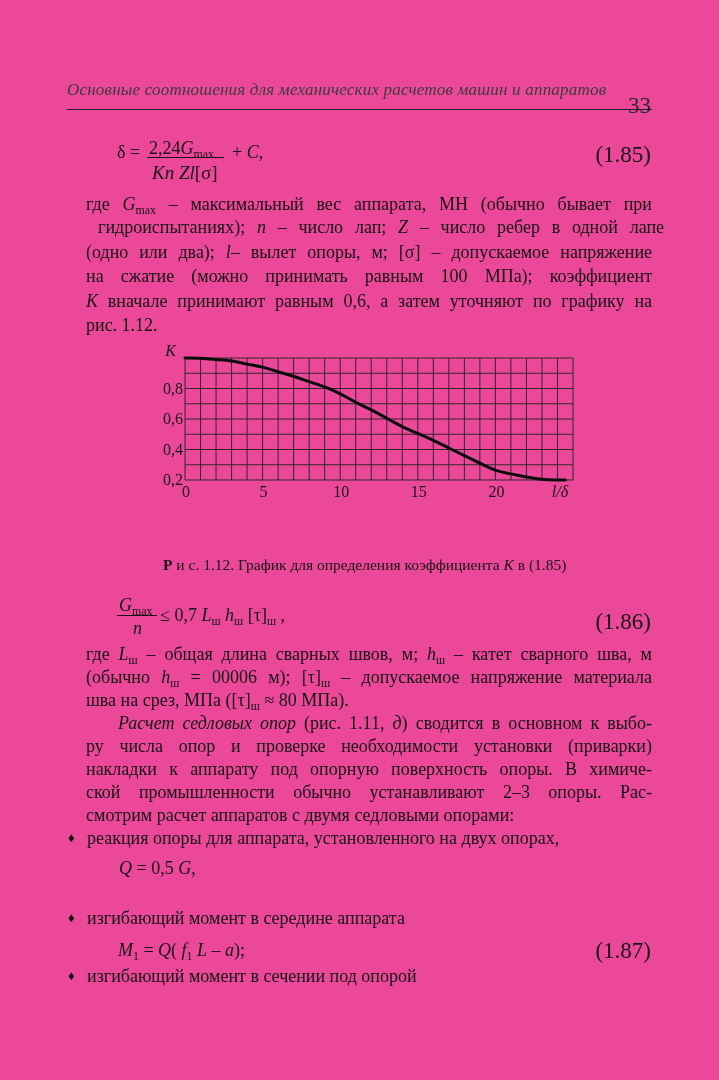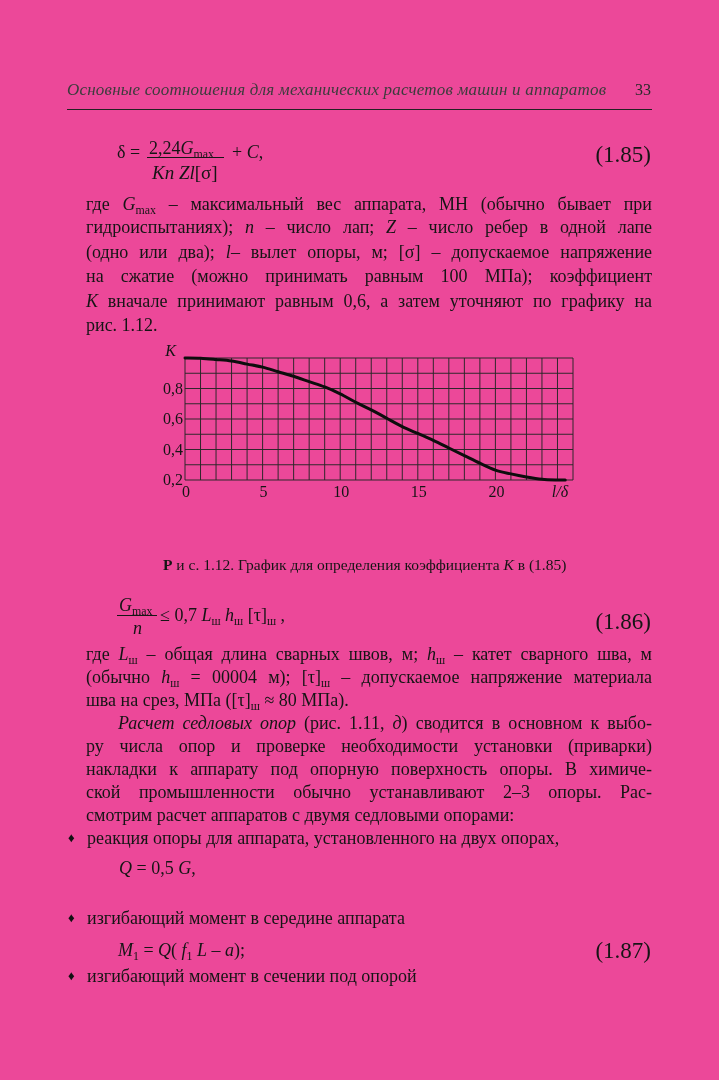--- a/index.html
+++ b/index.html
@@ -6,21 +6,21 @@
   #page {
     position: relative; width: 719px; height: 1080px; overflow: hidden;
     background: #ec4899; color: #151515;
     font-family: "Liberation Serif", serif;
   }
   .hdr {
     position: absolute; top: 80px; left: 67px; font-size: 17px; line-height: 20px;
     font-style: italic; color: #3c3c3c; letter-spacing: 0.2px; white-space: nowrap;
   }
   .pnum {
-    position: absolute; top: 80px; right: 68px; font-size: 16px; line-height: 20px;
+    position: absolute; top: 96px; right: 68px; font-size: 23px; line-height: 20px;
     color: #2a2a2a; white-space: nowrap;
   }
   .rule { position: absolute; top: 109px; left: 67px; width: 585px; height: 1.4px; background: #222; }
 
   .ln {
     position: absolute; height: 24px; line-height: 24px; font-size: 18px;
     text-align: justify; text-align-last: justify; white-space: normal; overflow: visible;
   }
   .ln.nj { text-align: left; text-align-last: left; white-space: nowrap; }
   .w-full { left: 86px; width: 566px; }
@@ -63,21 +63,21 @@
     <div class="fx" style="left:117px; top:143px;">δ =</div>
     <div class="fx" style="left:149px; top:139px;"><span>2,24</span><span class="it">G</span><sub>max</sub></div>
     <div class="fbar" style="left:147px; top:157px; width:77px;"></div>
     <div class="fx big" style="left:152px; top:163px;"><span class="it">Kn Zl</span><span>[σ]</span></div>
     <div class="fx" style="left:232px; top:143px;"><span>+ </span><span class="it">C</span><span>,</span></div>
     <div class="eqno" style="top:146px;">(1.85)</div>
   </div>
 
   <div>
     <div class="ln w-full" style="top:192px;"><span>где </span><span class="it">G</span><sub>max</sub><span> – максимальный вес аппарата, МН (обычно бывает при</span></div>
-    <div class="ln w-full" style="top:215px;"><span>гидроиспытаниях); </span><span class="it">n</span><span> – число лап; </span><span class="it">Z</span><span> – число ребер в одной лапе</span></div>
+    <div class="ln w-full" style="top:215px;margin-left:12px;"><span>гидроиспытаниях); </span><span class="it">n</span><span> – число лап; </span><span class="it">Z</span><span> – число ребер в одной лапе</span></div>
     <div class="ln w-full" style="top:240px;"><span>(одно или два); </span><span class="it">l</span><span>– вылет опоры, м; [σ] – допускаемое напряжение</span></div>
     <div class="ln w-full" style="top:264px;"><span>на сжатие (можно принимать равным 100 МПа); коэффициент</span></div>
     <div class="ln w-full" style="top:289px;"><span class="it">K</span><span> вначале принимают равным 0,6, а затем уточняют по графику на</span></div>
     <div class="ln w-full nj" style="top:313px;"><span>рис. 1.12.</span></div>
   </div>
 
   <div>
     <svg id="chart" viewBox="140 335 450 175" xmlns="http://www.w3.org/2000/svg">
         <line x1="185" x2="185" y1="358" y2="480" class="grid"></line>
         <line x1="200.52" x2="200.52" y1="358" y2="480" class="grid"></line>
@@ -134,21 +134,21 @@
   <div>
     <div class="fx" style="left:119px; top:596px;"><span class="it">G</span><sub>max</sub></div>
     <div class="fbar" style="left:117px; top:615px; width:40px;"></div>
     <div class="fx" style="left:133px; top:619px;"><span class="it">n</span></div>
     <div class="fx" style="left:160px; top:606px;"><span>≤ 0,7 </span><span class="it">L</span><sub>ш</sub><span> </span><span class="it">h</span><sub>ш</sub><span> [τ]</span><sub>ш</sub><span> ,</span></div>
     <div class="eqno" style="top:613px;">(1.86)</div>
   </div>
 
   <div>
     <div class="ln w-full" style="top:642px;"><span>где </span><span class="it">L</span><sub>ш</sub><span> – общая длина сварных швов, м; </span><span class="it">h</span><sub>ш</sub><span> – катет сварного шва, м</span></div>
-    <div class="ln w-full" style="top:665px;"><span>(обычно </span><span class="it">h</span><sub>ш</sub><span> = 00004 м); [τ]</span><sub>ш</sub><span> – допускаемое напряжение материала</span></div>
+    <div class="ln w-full" style="top:665px;"><span>(обычно </span><span class="it">h</span><sub>ш</sub><span> = 00006 м); [τ]</span><sub>ш</sub><span> – допускаемое напряжение материала</span></div>
     <div class="ln w-full nj" style="top:688px;"><span>шва на срез, МПа ([τ]</span><sub>ш</sub><span> ≈ 80 МПа).</span></div>
   </div>
 
   <div>
     <div class="ln w-ind" style="top:711px;"><span class="it">Расчет седловых опор</span><span> (рис. 1.11, </span><span class="it">д</span><span>) сводится в основном к выбо-</span></div>
     <div class="ln w-full" style="top:734px;"><span>ру числа опор и проверке необходимости установки (приварки)</span></div>
     <div class="ln w-full" style="top:757px;"><span>накладки к аппарату под опорную поверхность опоры. В химиче-</span></div>
     <div class="ln w-full" style="top:780px;"><span>ской промышленности обычно устанавливают 2–3 опоры. Рас-</span></div>
     <div class="ln w-full nj" style="top:803px;"><span>смотрим расчет аппаратов с двумя седловыми опорами:</span></div>
   </div>

